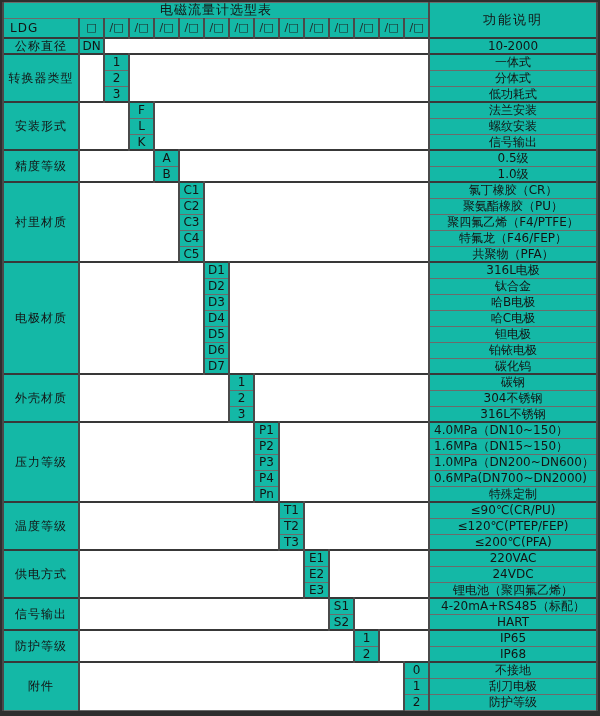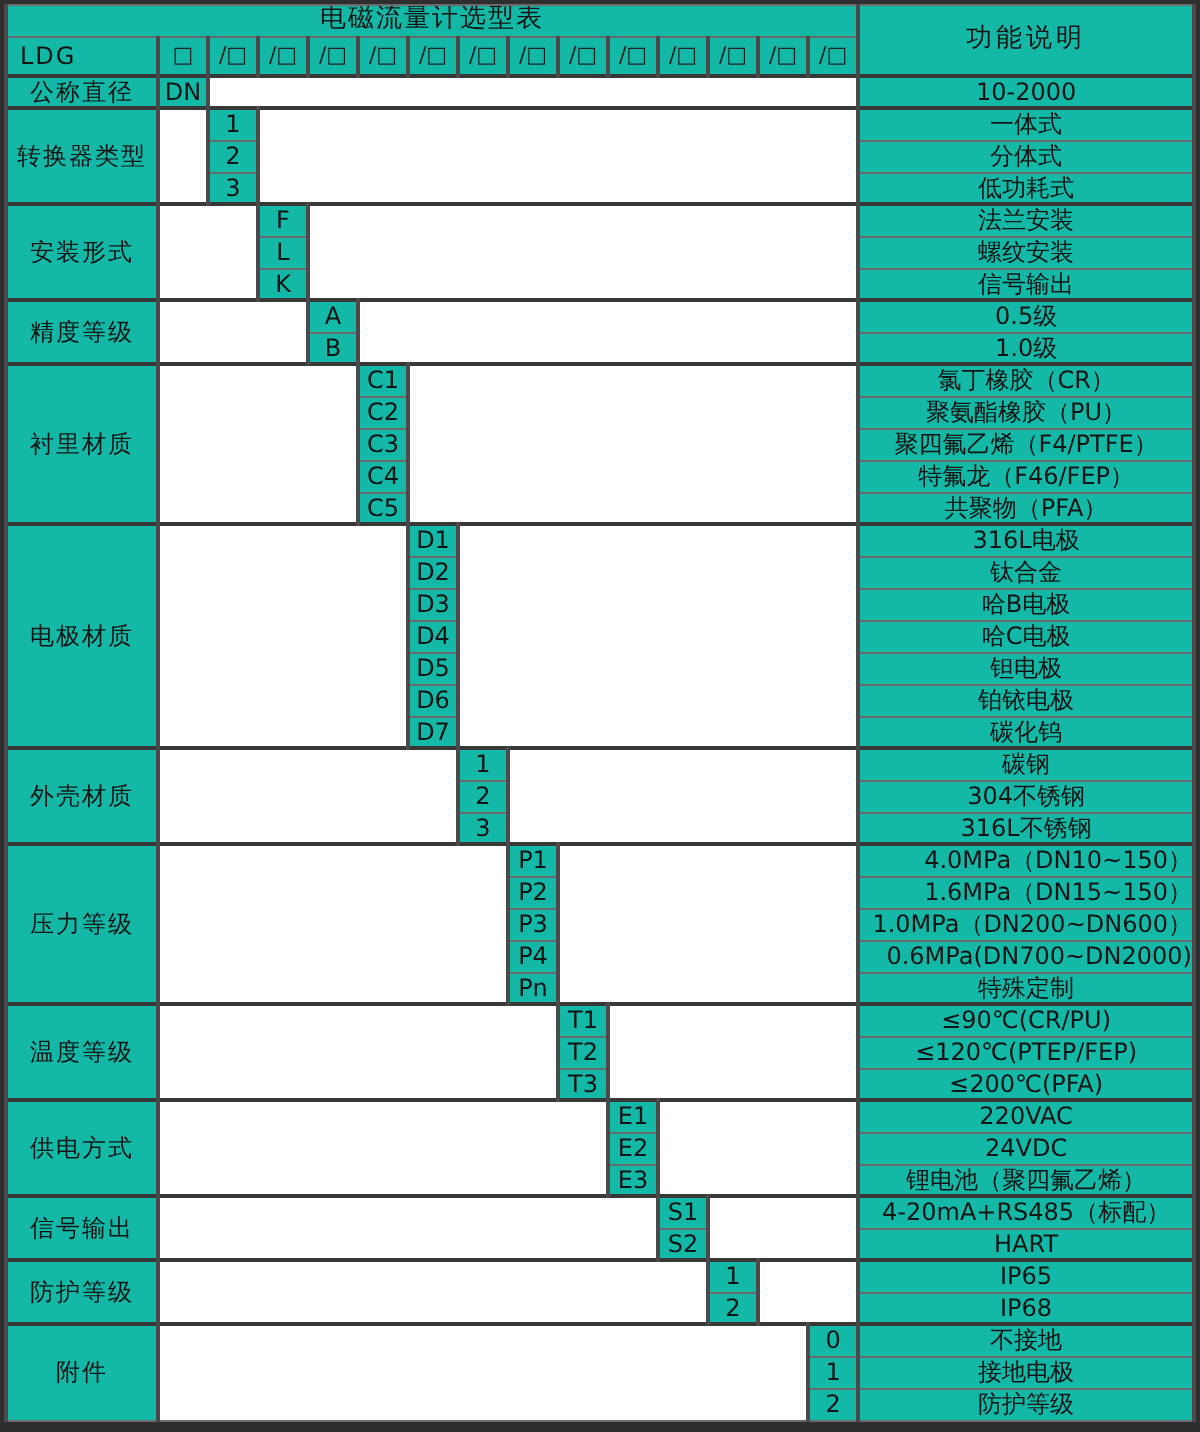--- a/index.html
+++ b/index.html
@@ -33,21 +33,21 @@
     white-space: nowrap;
   }
   tr.gs td { border-top: 2px solid #383838; }
   tr.title-row td { height: 14px; }
   tr.code-row td { height: 19px; }
   .title-cell { font-size: 13px; letter-spacing: 1px; }
   .fn-header { font-size: 13px; letter-spacing: 2px; }
   .lab { letter-spacing: 1px; margin-top: 18px; }
   .ldg { text-align: left; padding-left: 6px; letter-spacing: 1px; margin-top: 32px; }
   .slot { font-size: 11px; color: #222; }
-  .fn.left { text-align: right; padding-left: 4px; }
+  .fn.left { text-align: left; padding-left: 4px; }
   .sp { background: #fff; }
 </style>
 </head>
 <body>
 
 <div class="wrap">
   <table>
     <colgroup>
       <col style="width:76px">
       <col style="width:25px">
@@ -280,21 +280,21 @@
           <td class="fn">IP68</td>
         </tr>
         <tr class="gs">
           <td class="lab" rowspan="3">附件</td>
           <td class="sp" rowspan="3" colspan="13"></td>
           <td class="code">0</td>
           <td class="fn">不接地</td>
         </tr>
         <tr>
           <td class="code">1</td>
-          <td class="fn">接地电极</td>
+          <td class="fn">刮刀电极</td>
         </tr>
         <tr>
           <td class="code">2</td>
           <td class="fn">防护等级</td>
         </tr>
       </tbody>
   </table>
 </div>
 
 </body></html>

